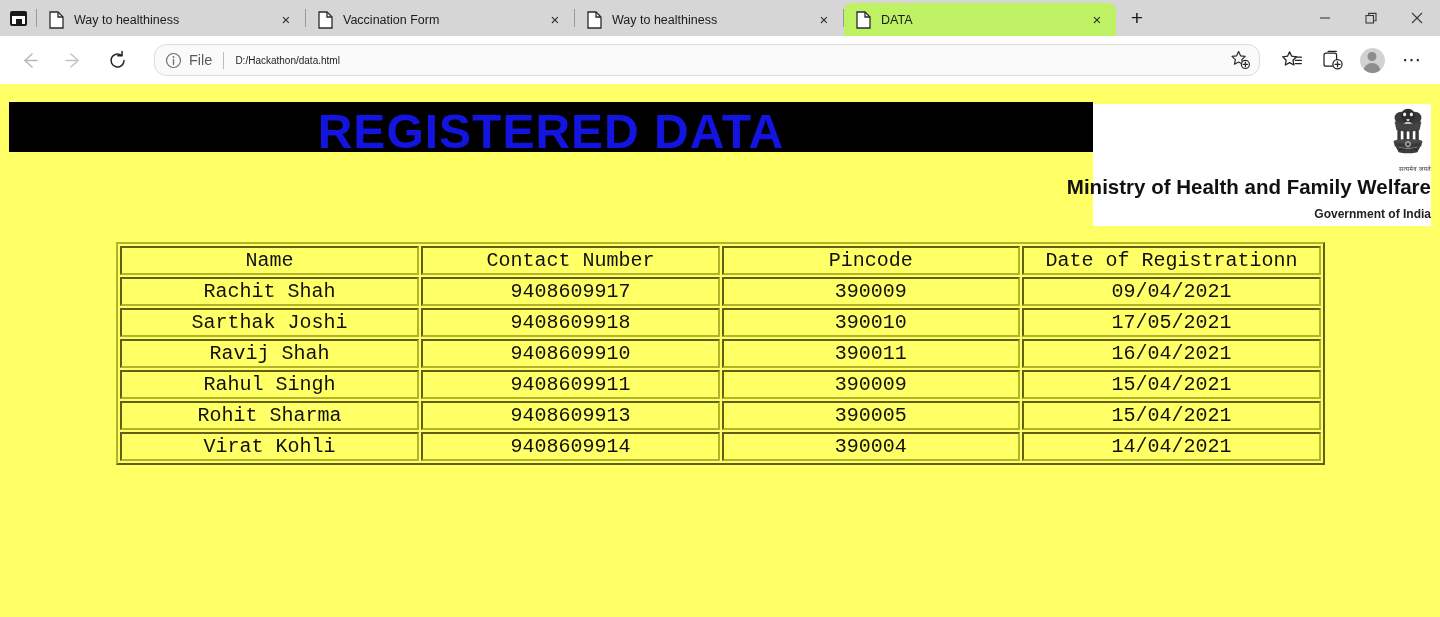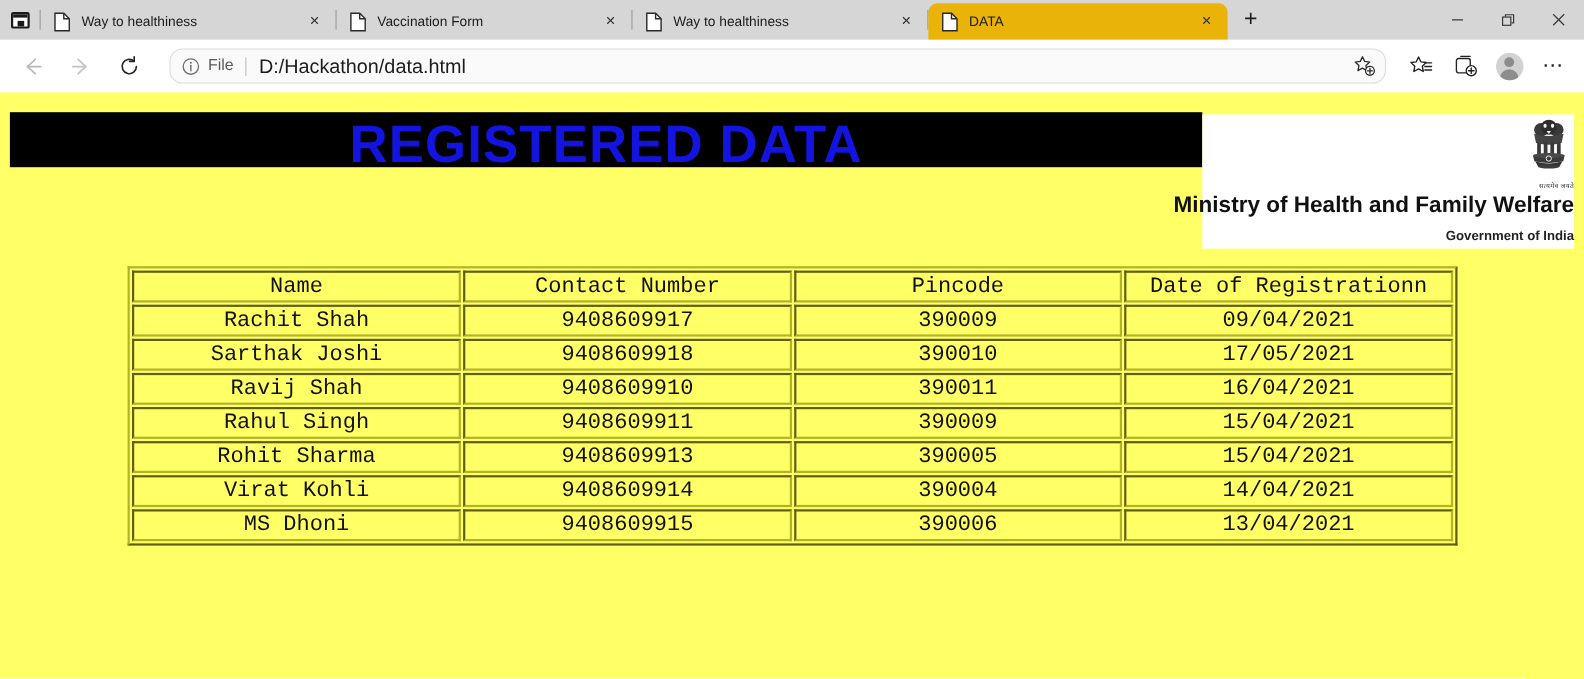--- a/index.html
+++ b/index.html
@@ -54,21 +54,21 @@
     display: flex;
     align-items: center;
     padding: 0 6px 0 12px;
     box-sizing: border-box;
     flex: 0 0 auto;
     position: relative;
   }
   .tab.inactive { width: 268px; }
   .tab.active {
     width: 272px;
-    background: #eab308;
+    background: #bef264;
     border-radius: 8px 8px 0 0;
   }
   .tab .page-icon {
     width: 15px; height: 18px;
     flex: 0 0 auto;
     margin-right: 10px;
   }
   .tab .tab-title {
     flex: 1 1 auto;
     font-size: 12.5px;
@@ -133,21 +133,21 @@
     width: 17px; height: 17px; flex: 0 0 auto; margin-right: 7px;
   }
   .omni-scheme {
     font-size: 14.5px; color: #5a5a5a; flex: 0 0 auto;
   }
   .omni-bar {
     width: 1px; height: 17px; background: #bcbcbc;
     margin: 0 11px; flex: 0 0 auto;
   }
   .omni-url {
-    font-size: 18px; color: #1c1c1c; flex: 1 1 auto;
+    font-size: 10px; color: #1c1c1c; flex: 1 1 auto;
     white-space: nowrap; overflow: hidden;
   }
   .omni-fav {
     width: 22px; height: 22px; flex: 0 0 auto;
   }
   .tbicon {
     width: 36px; height: 36px;
     display: flex; align-items: center; justify-content: center;
     flex: 0 0 auto;
     margin-left: 4px;
@@ -478,23 +478,17 @@
           <td>9408609913</td>
           <td>390005</td>
           <td>15/04/2021</td>
         </tr>
         <tr>
           <td>Virat Kohli</td>
           <td>9408609914</td>
           <td>390004</td>
           <td>14/04/2021</td>
         </tr>
-        <tr>
-          <td>MS Dhoni</td>
-          <td>9408609915</td>
-          <td>390006</td>
-          <td>13/04/2021</td>
-        </tr>
       </tbody>
     </table>
 
   </div>
 </div>
 
 </body></html>

